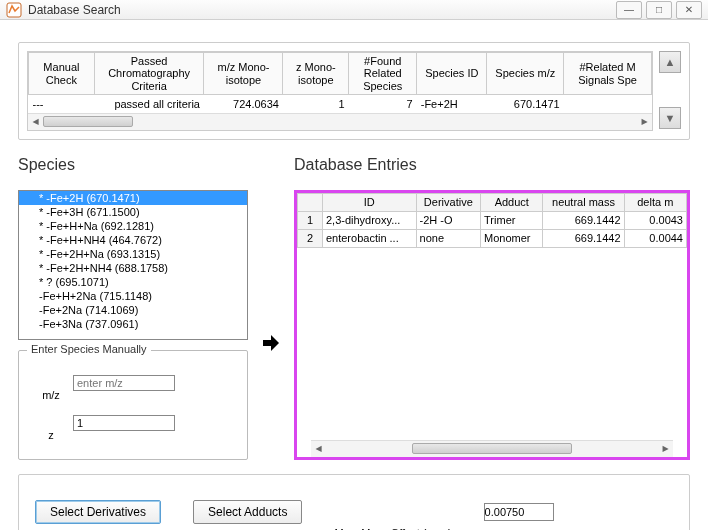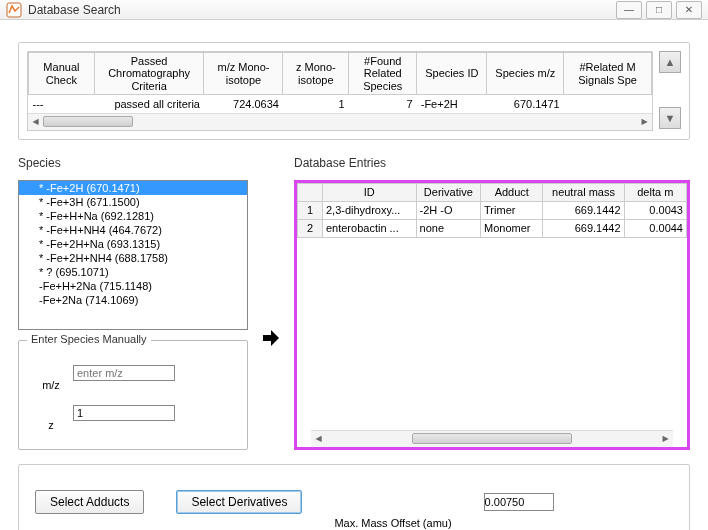--- a/index.html
+++ b/index.html
@@ -27,21 +27,21 @@
 .hscroll .thumb { position: absolute; left: 15px; top: 2px; width: 90px; height: 11px; background: linear-gradient(#e8e8e8,#d0d0d0); border: 1px solid #aaa; border-radius: 2px; }
 .hscroll .arr { position: absolute; top: 0; width: 15px; height: 15px; display:flex; align-items:center; justify-content:center; color:#666; font-size:8px;}
 .hscroll .arr.l{left:0;} .hscroll .arr.r{right:0;}
 
 .navbtn { width: 22px; height: 22px; background: linear-gradient(#f0f0f0,#dcdcdc); border: 1px solid #aaa; display: flex; align-items: center; justify-content: center; color: #666; }
 .navcol { display: flex; flex-direction: column; gap: 34px; }
 
 .midrow { display: flex; margin-top: 16px; gap: 10px; }
 
 .species-col { width: 230px; }
-.section-label { font-size: 12px; color: #333; margin-bottom: 10px; }
+.section-label { font-size: 16px; color: #333; margin-bottom: 16px; }
 .listbox { border: 1px solid #888; height: 150px; overflow-y: auto; overflow-x: hidden; background: #fff; }
 .listbox .item { padding: 1px 20px; font-size: 11px; white-space: nowrap; cursor: default; }
 .listbox .item.sel { background: #3399ff; color: #fff; }
 .footnote { font-size: 11px; margin-top: 4px; }
 
 .fieldset { border: 1px solid #bbb; border-radius: 2px; padding: 10px 10px 14px 10px; margin-top: 10px; position: relative; }
 .fieldset .legend { position: absolute; top: -8px; left: 8px; background: #fff; padding: 0 4px; font-size: 11px; color: #333; }
 .formrow { display: flex; align-items: center; margin: 4px 0; }
 .formrow label { width: 44px; text-align: center; font-size: 11px; margin-top: 24px; }
 .formrow input { width: 102px; font-size: 11px; padding: 1px 3px; border: 1px solid #888; }
@@ -149,20 +149,21 @@
       <div class="listbox" id="species-list">
           <div class="item sel">* -Fe+2H (670.1471)</div>
           <div class="item">* -Fe+3H (671.1500)</div>
           <div class="item">* -Fe+H+Na (692.1281)</div>
           <div class="item">* -Fe+H+NH4 (464.7672)</div>
           <div class="item">* -Fe+2H+Na (693.1315)</div>
           <div class="item">* -Fe+2H+NH4 (688.1758)</div>
           <div class="item">* ? (695.1071)</div>
           <div class="item">-Fe+H+2Na (715.1148)</div>
           <div class="item">-Fe+2Na (714.1069)</div>
+          <div class="item">-Fe+3Na (737.0961)</div>
         </div>
 
       <div class="fieldset">
         <div class="legend">Enter Species Manually</div>
         <div class="formrow">
           <label>m/z</label>
           <input type="text" placeholder="enter m/z" style="">
         </div>
         <div class="formrow">
           <label>z</label>
@@ -222,19 +223,19 @@
         <div class="db-hscroll">
           <div class="arr l">◀</div>
           <div class="thumb"></div>
           <div class="arr r">▶</div>
         </div>
       </div>
     </div>
   </div>
 
   <div class="bottombar">
+    <button class="btn focus">Select Derivatives</button>
     <button class="btn">Select Adducts</button>
-    <button class="btn focus">Select Derivatives</button>
     <span class="lbl">Max. Mass Offset (amu)</span>
     <input type="text" value="0.00750" style="">
   </div>
 
 </div>
 
 </body></html>

